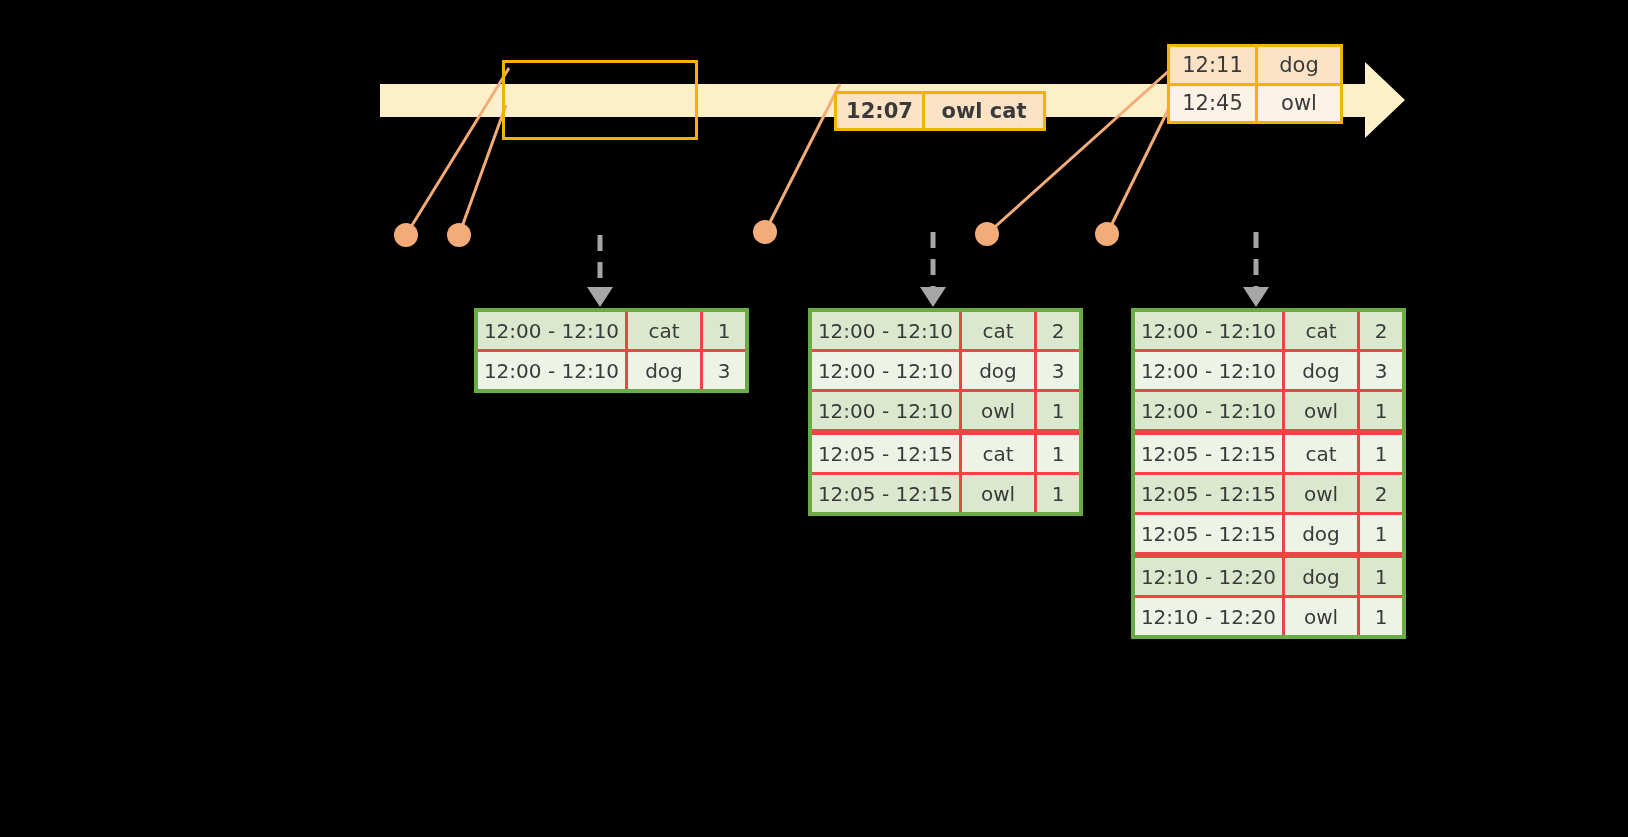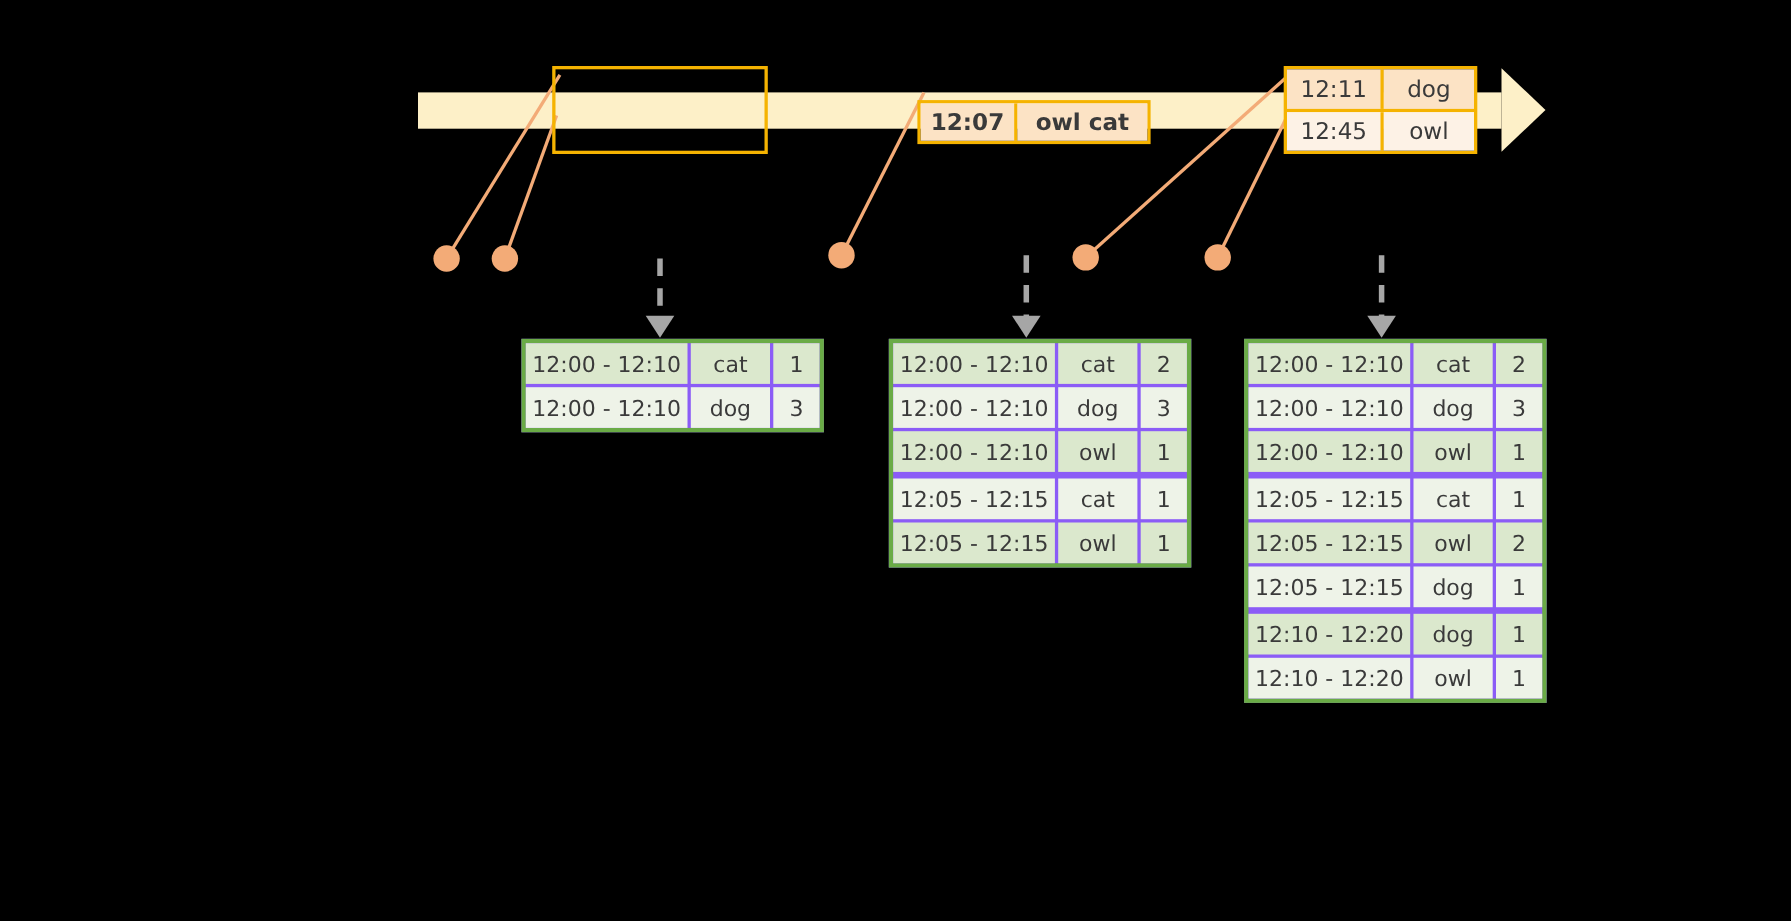--- a/index.html
+++ b/index.html
@@ -65,21 +65,21 @@
     width: 1628px;
     height: 837px;
     pointer-events: none;
   }
 
   
   .result-table {
     position: absolute;
     border: 4px solid #6aab46;
     box-sizing: border-box;
-    background: #8b5cf6;
+    background: #ef4444;
     display: flex;
     flex-direction: column;
     gap: 3px;
     padding: 0;
     justify-content: center;
   }
   .rt-group {
     display: flex;
     flex-direction: column;
     gap: 3px;
@@ -143,21 +143,21 @@
   <div class="event-box" style="left:502px; top:60px; width:196px; height:80px;">
   </div>
 
   <div class="event-box" style="left:834px; top:91px; width:212px; height:40px;font-weight:bold;">
     <div class="event-row shade-a">
       <div class="ev-cell ev-time">12:07</div>
       <div class="ev-cell ev-val">owl cat</div>
     </div>
   </div>
 
-  <div class="event-box" style="left:1167px; top:60px; width:176px; height:80px;">
+  <div class="event-box" style="left:1167px; top:44px; width:176px; height:80px;">
     <div class="event-row shade-a">
       <div class="ev-cell ev-time">12:11</div>
       <div class="ev-cell ev-val">dog</div>
     </div>
     <div class="event-row shade-b">
       <div class="ev-cell ev-time">12:45</div>
       <div class="ev-cell ev-val">owl</div>
     </div>
   </div>
 

